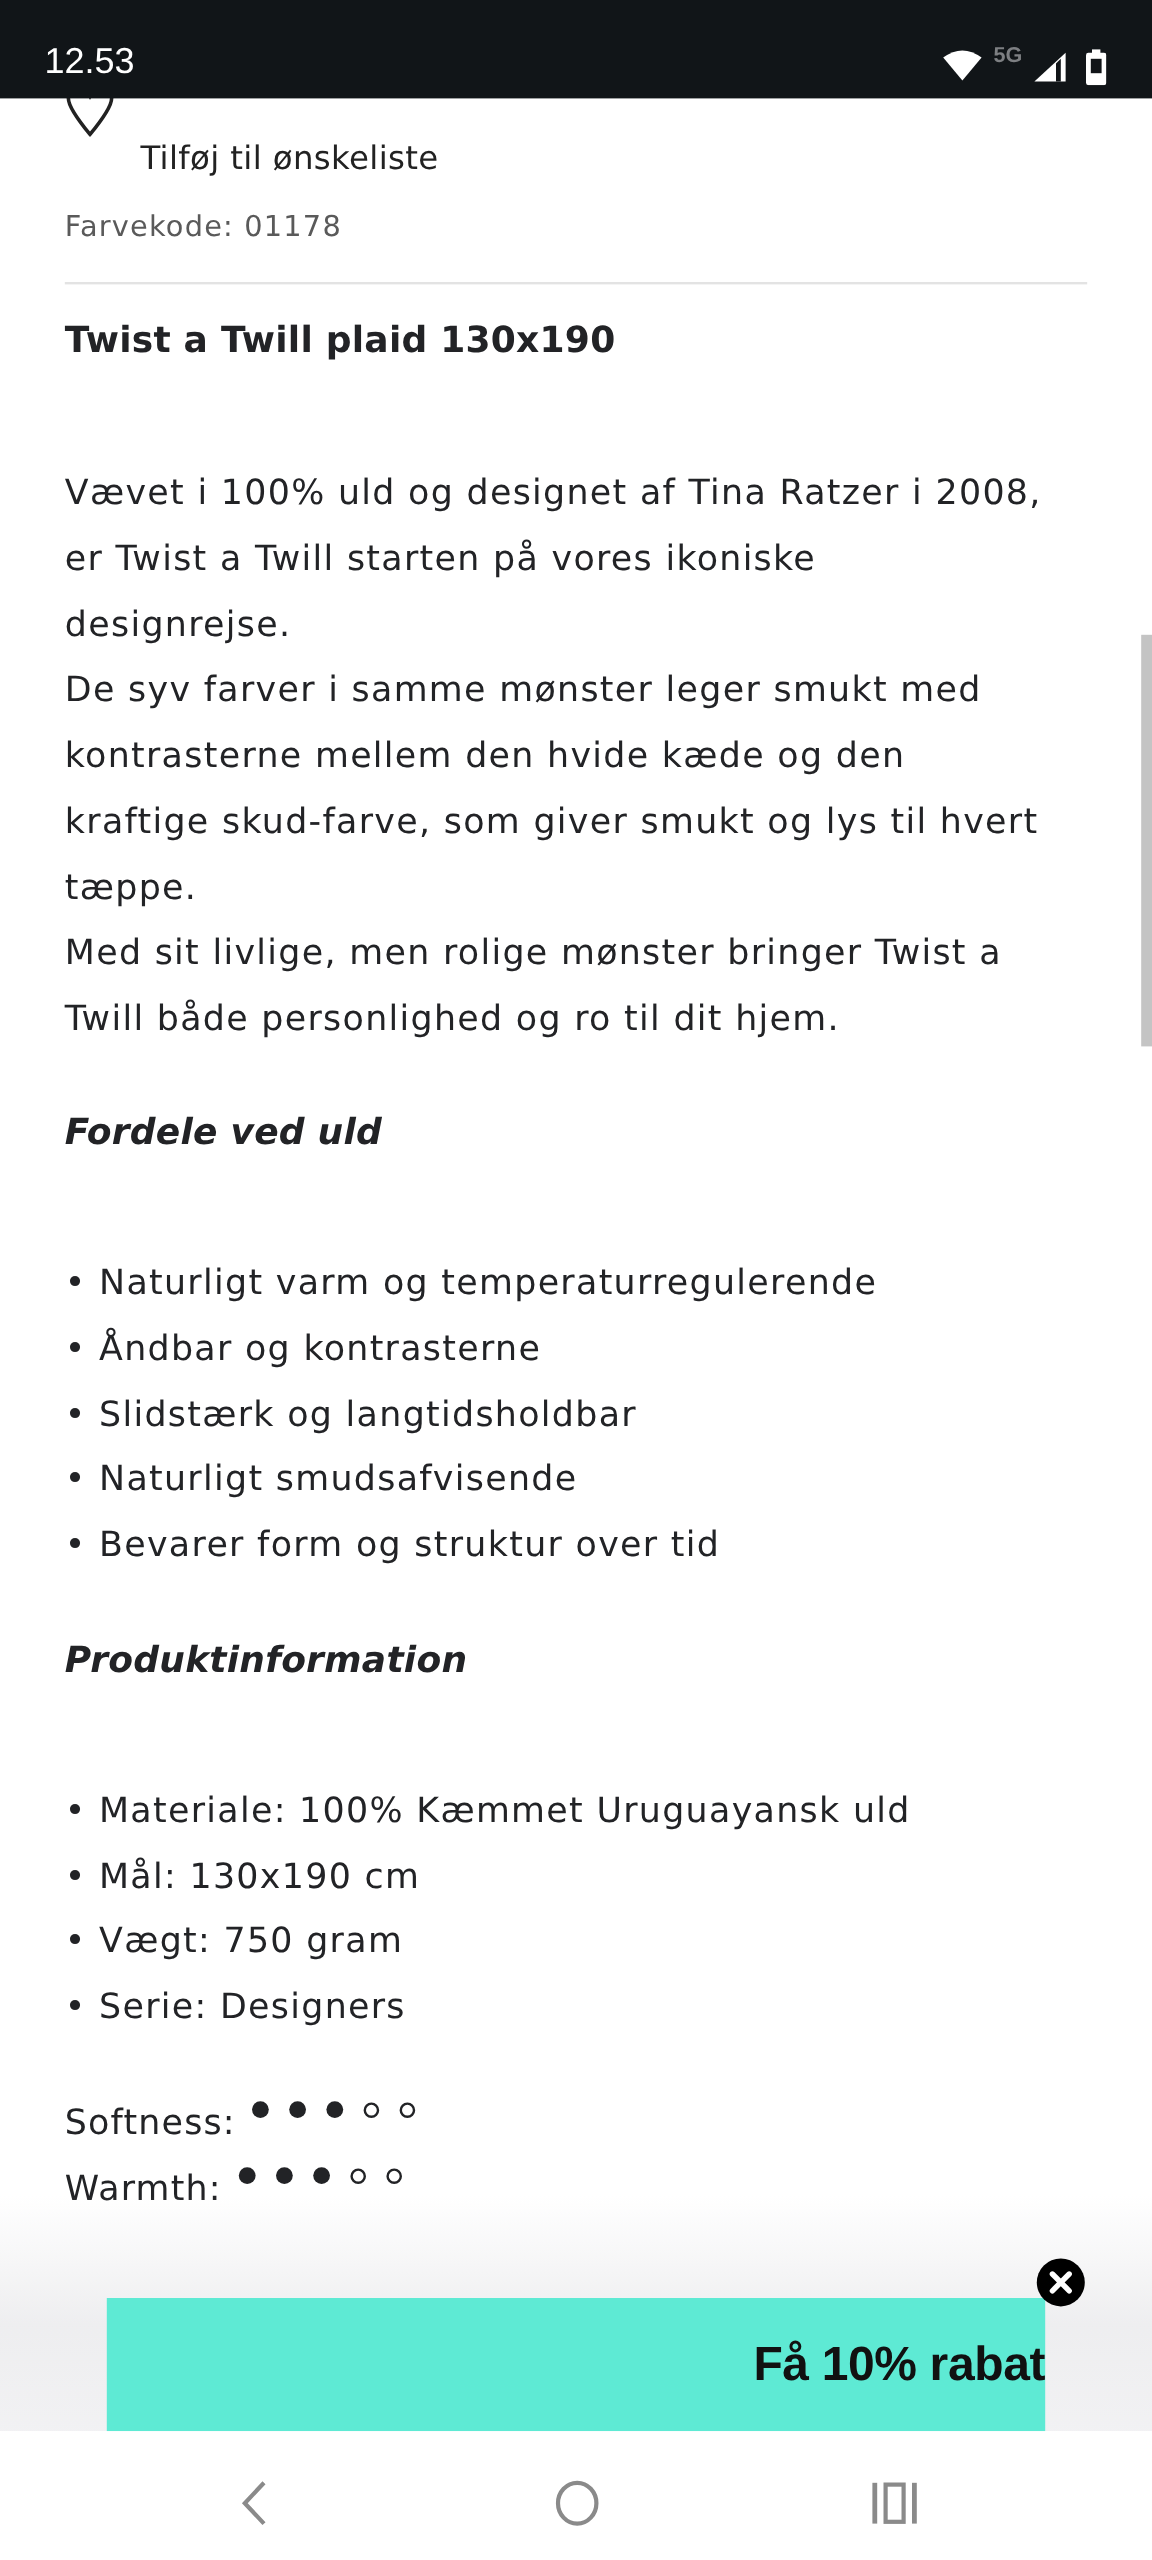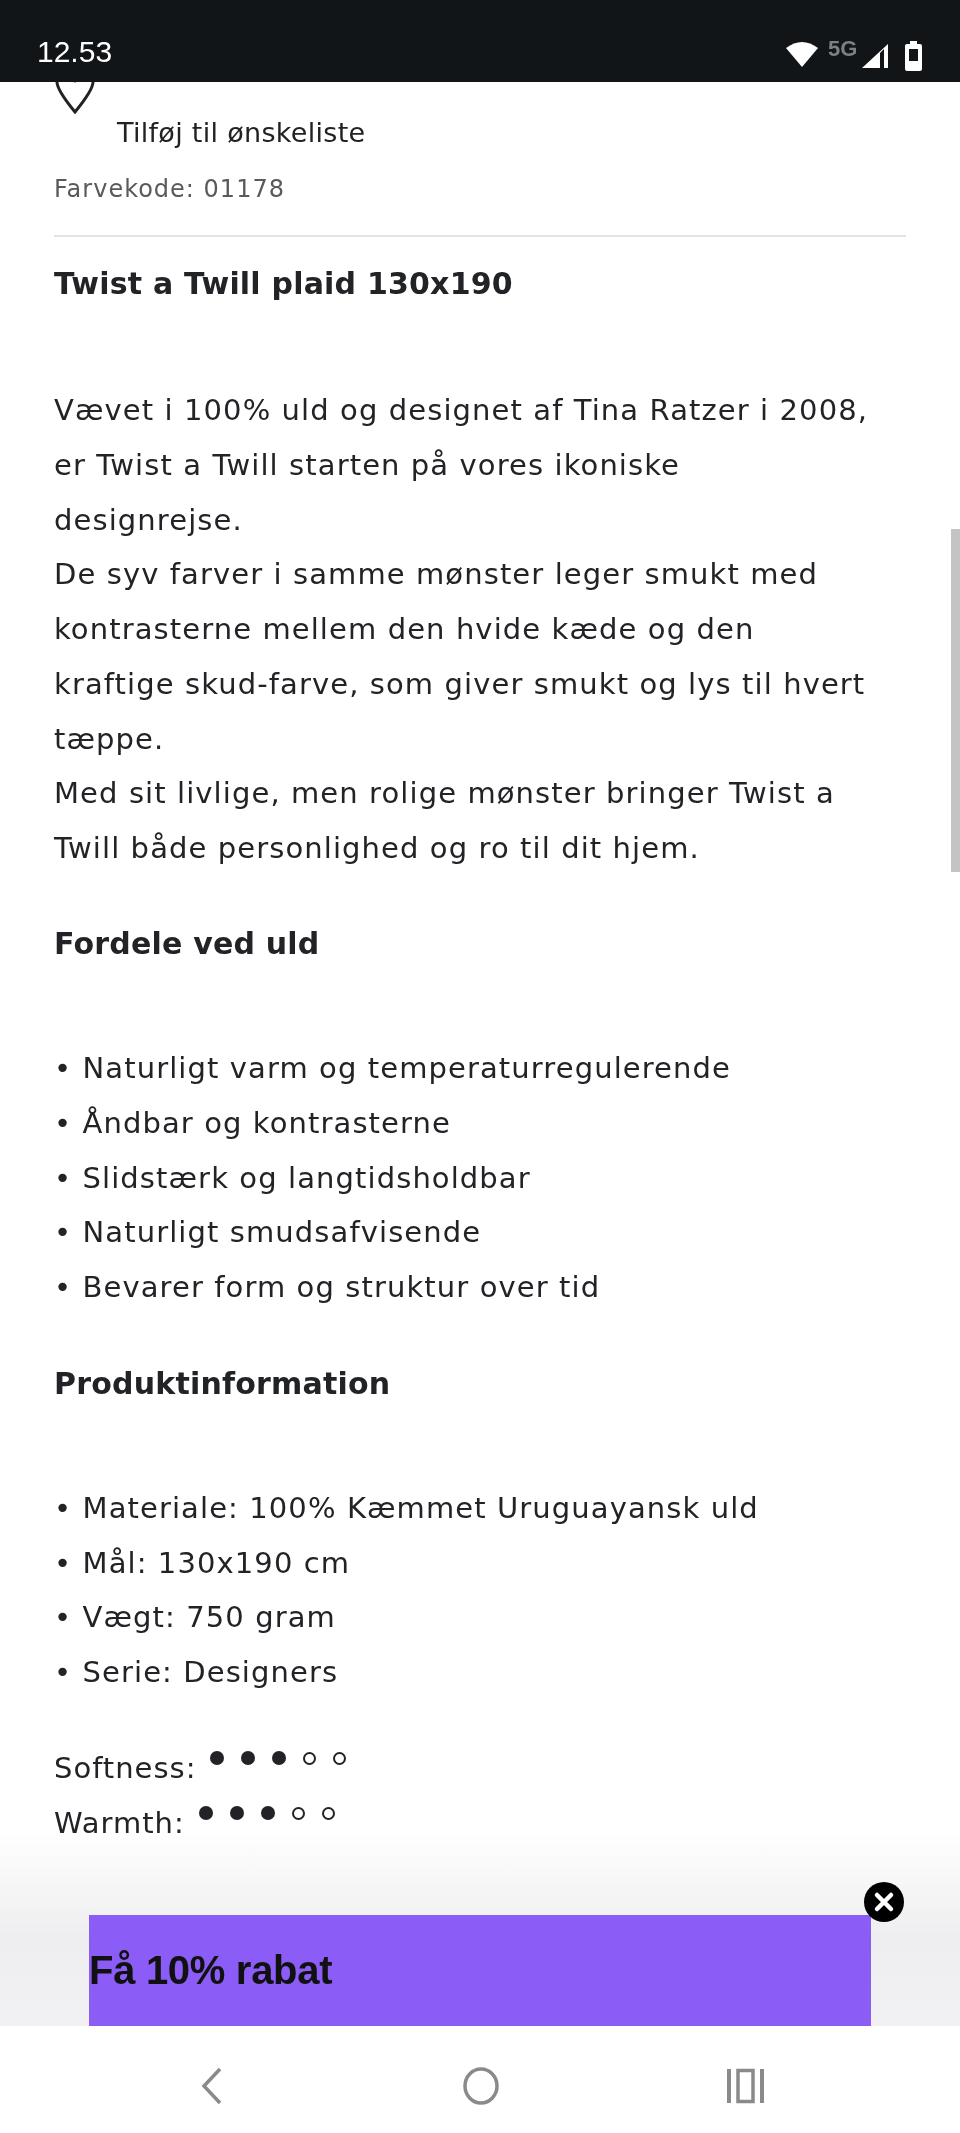--- a/index.html
+++ b/index.html
@@ -19,53 +19,53 @@
   .wish {
     position:absolute; left:55px; top:74px; height:40px; display:flex; align-items:center;
   }
   .wish-text { position:absolute; left:62px; top:6px; font-size:27px; color:#222; white-space:nowrap; letter-spacing:0.3px;margin-top:37px; }
   .farvekode { position:absolute; left:54px; top:175px; font-size:24px; color:#5a5a5a; letter-spacing:1px; }
   .divider { position:absolute; left:54px; top:235px; width:852px; height:2px; background:#e3e3e3; }
   .title { position:absolute; left:54px; top:266px; font-size:30px; font-weight:bold; color:#222326; letter-spacing:0.2px; }
   .text-line {
     position:absolute; left:54px; font-size:29px; color:#222326; white-space:nowrap; letter-spacing:1.1px;margin-top:16px;
   }
-  .heading { position:absolute; left:54px; font-size:30px; font-weight:bold; color:#222326; letter-spacing:0.2px; }
+  .heading { position:absolute; left:54px; font-size:30px; font-weight:bold; color:#222326; letter-spacing:0.2px;font-style:italic; }
   .rating { position:absolute; left:54px; font-size:29px; color:#222326; white-space:nowrap; letter-spacing:1px; display:flex; align-items:flex-start; }
   .dots { display:inline-flex; align-items:center; margin-left:14px; gap:17px; }
   .dot { width:14px; height:14px; border-radius:50%; box-sizing:border-box; }
   .dot.full { background:#222326; }
   .dot.empty { border:2px solid #222326; width:13px; height:13px; }
   .scrollbar { position:absolute; left:951px; top:529px; width:9px; height:343px; background:#c4c4c4; }
   .fade {
     position:absolute; left:0; top:1830px; width:960px; height:196px;
     background:linear-gradient(to bottom, rgba(240,240,242,0) 0%, rgba(236,236,238,0.9) 55%, rgba(240,240,242,0.9) 100%);
   }
   .banner {
-    position:absolute; left:89px; top:1915px; width:782px; height:111px; background:#8b5cf6;
-    display:flex; align-items:center; justify-content:flex-start;
+    position:absolute; left:89px; top:1915px; width:782px; height:111px; background:#5eead4;
+    display:flex; align-items:center; justify-content:flex-end;
   }
   .banner-text { font-family:"Liberation Sans", sans-serif; font-weight:bold; font-size:40px; color:#111; letter-spacing:-0.3px; }
   .close-btn {
     position:absolute; left:864px; top:1882px; width:40px; height:40px; border-radius:50%; background:#000;
     display:flex; align-items:center; justify-content:center; cursor:pointer;
   }
   .navbar { position:absolute; left:0; top:2026px; width:960px; height:107px; background:#fff; }
   .nav-btn { position:absolute; cursor:pointer; }
 </style>
 </head>
 <body>
 
 <div class="statusbar">
   <span class="status-time">12.53</span>
   <div>
     <svg class="si" style="left:785px;top:40px" width="34" height="28" viewBox="0 0 34 28">
       <path d="M1 8 Q17 -4 33 8 L17 27 Z" fill="#fff"></path>
     </svg>
-    <span class="si" style="left:828px;top:36px;color:#7d7f82;font-family:'Liberation Sans',sans-serif;font-size:22px;font-weight:bold;">5G</span>
+    <span class="si" style="left:828px;top:36px;color:#7d7f82;font-family:'Liberation Sans',sans-serif;font-size:18px;font-weight:bold;">5G</span>
     <svg class="si" style="left:861px;top:43px" width="28" height="26" viewBox="0 0 28 26">
       <path d="M1 25 L27 1 L27 25 Z" fill="#fff"></path>
       <path d="M19 10 L23 6 L23 25 L19 25 Z" fill="#111518"></path>
     </svg>
     <svg class="si" style="left:905px;top:41px" width="17" height="30" viewBox="0 0 17 30">
       <rect x="5" y="0" width="7" height="4" fill="#fff"></rect>
       <rect x="0" y="3" width="17" height="27" rx="2" fill="#fff"></rect>
       <rect x="4" y="8" width="9" height="12" fill="#111518"></rect>
     </svg>
   </div>

